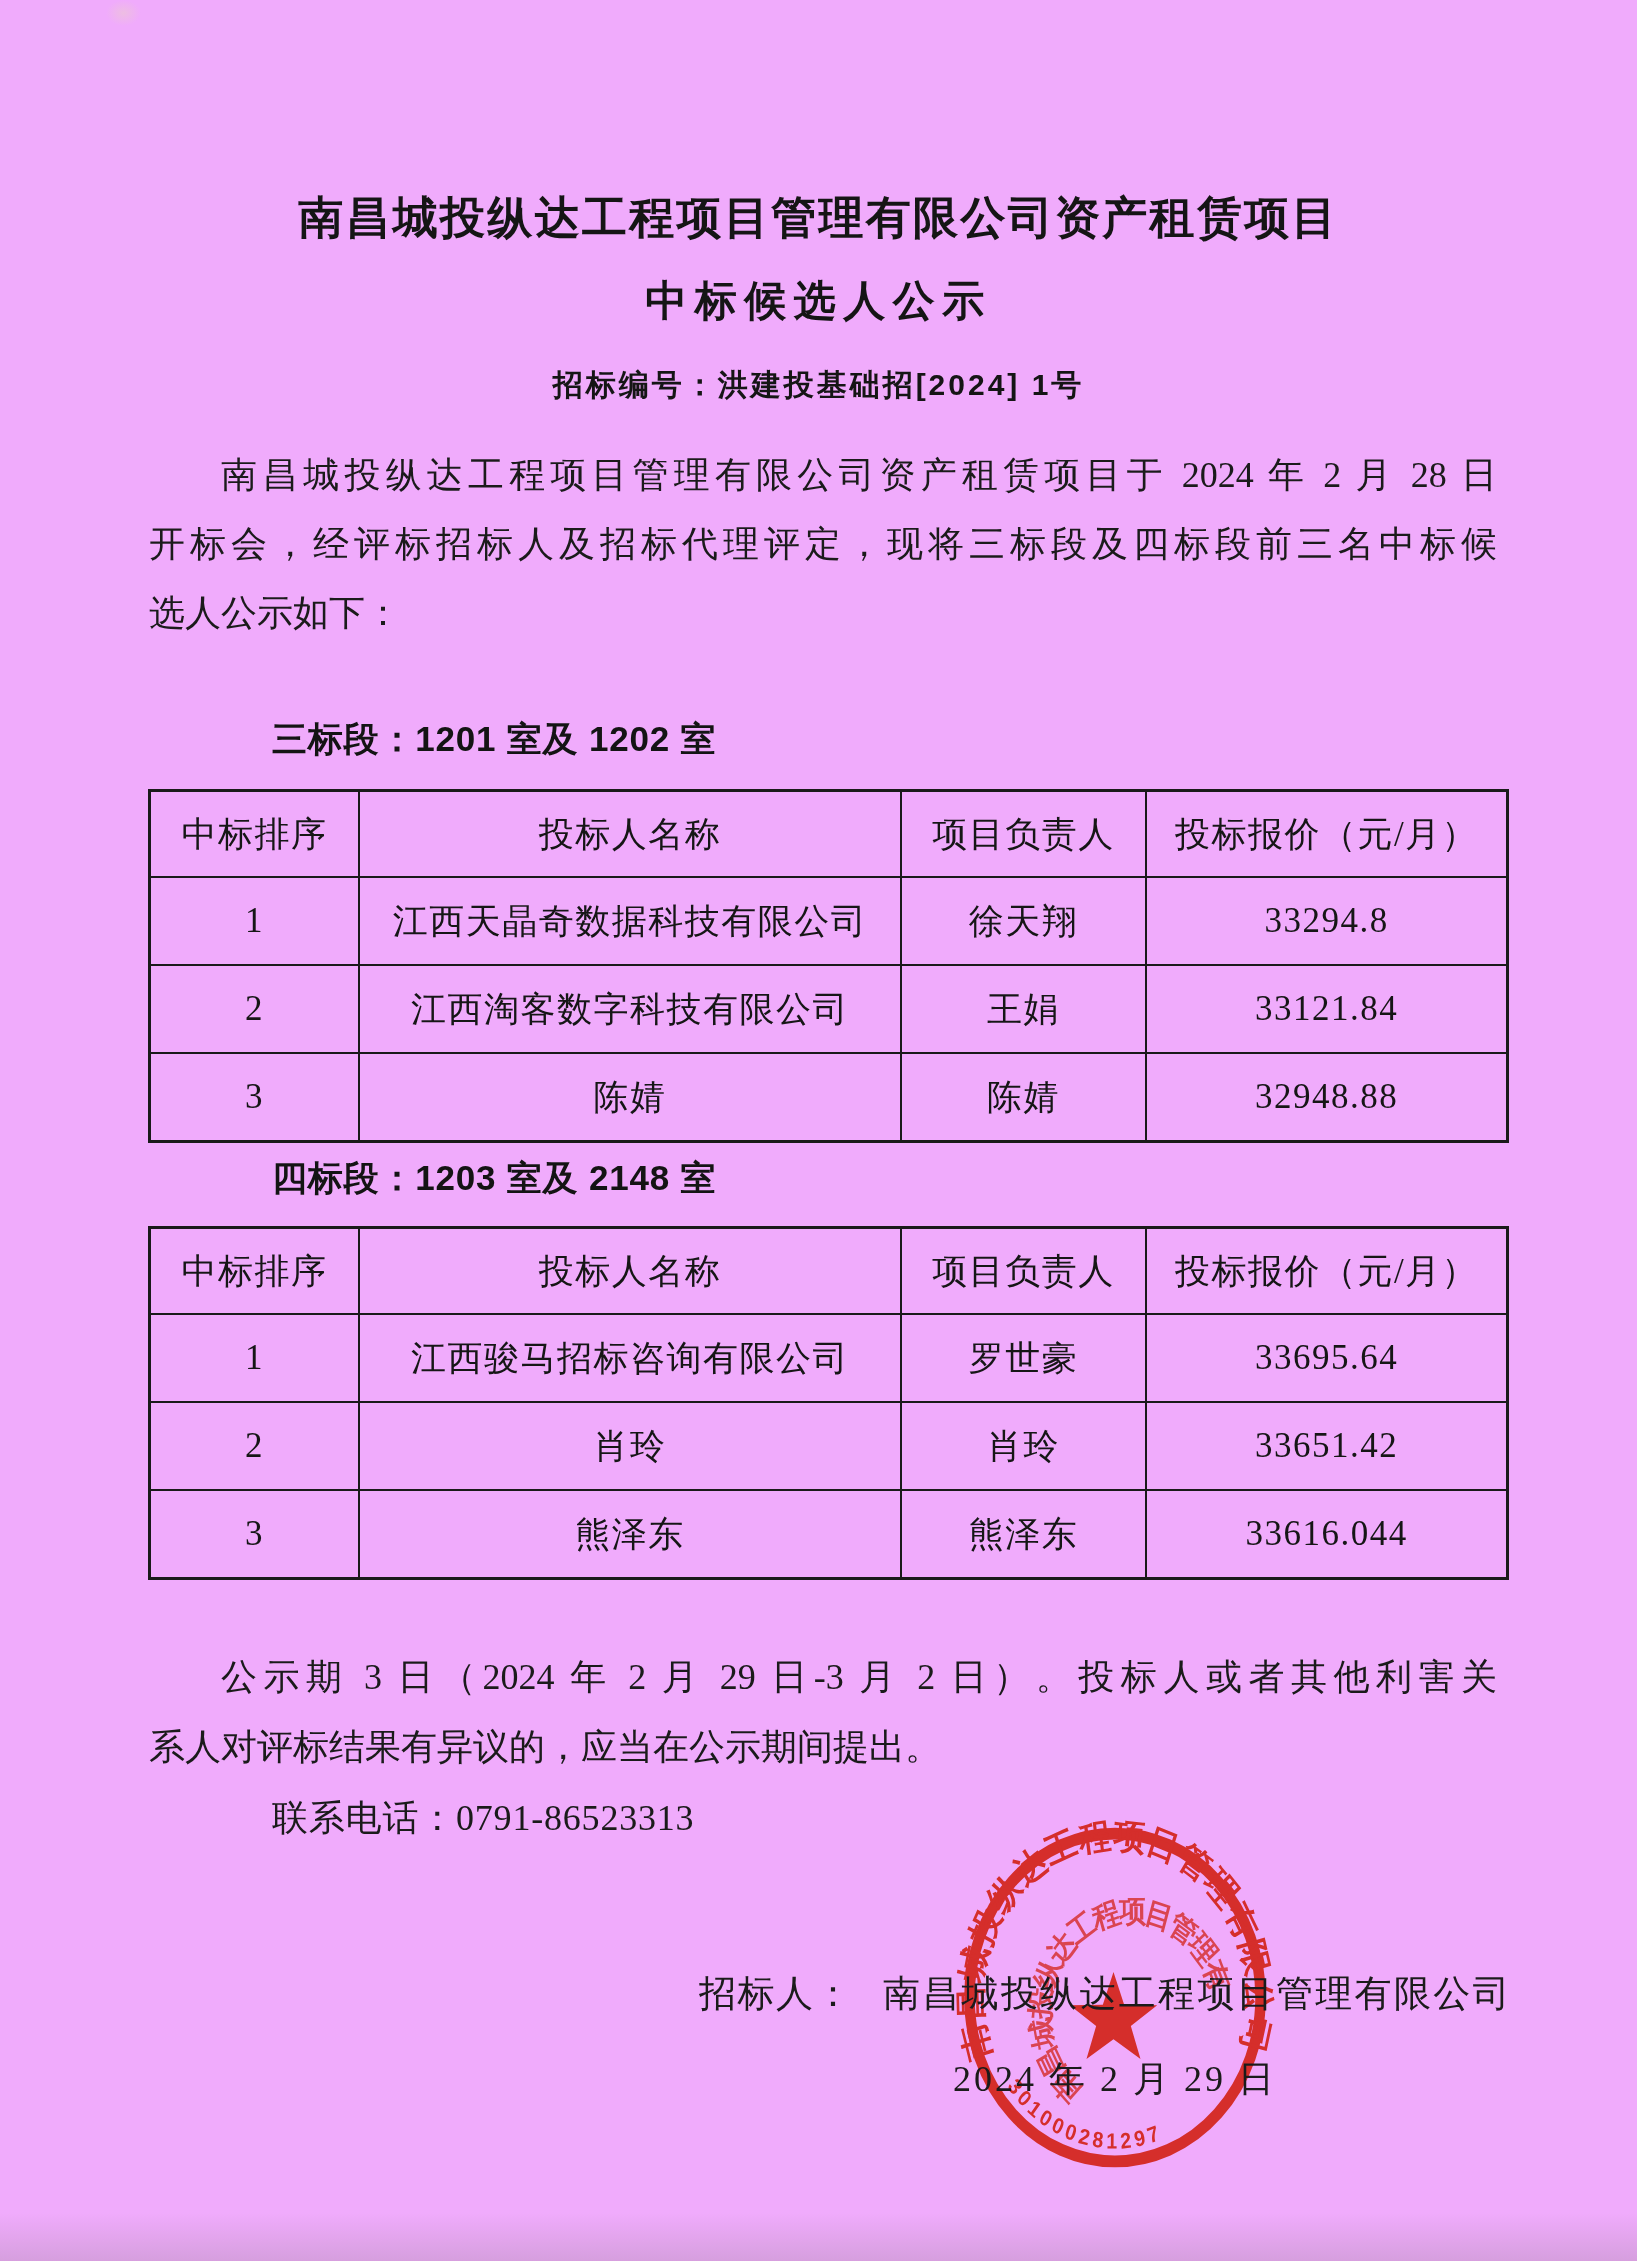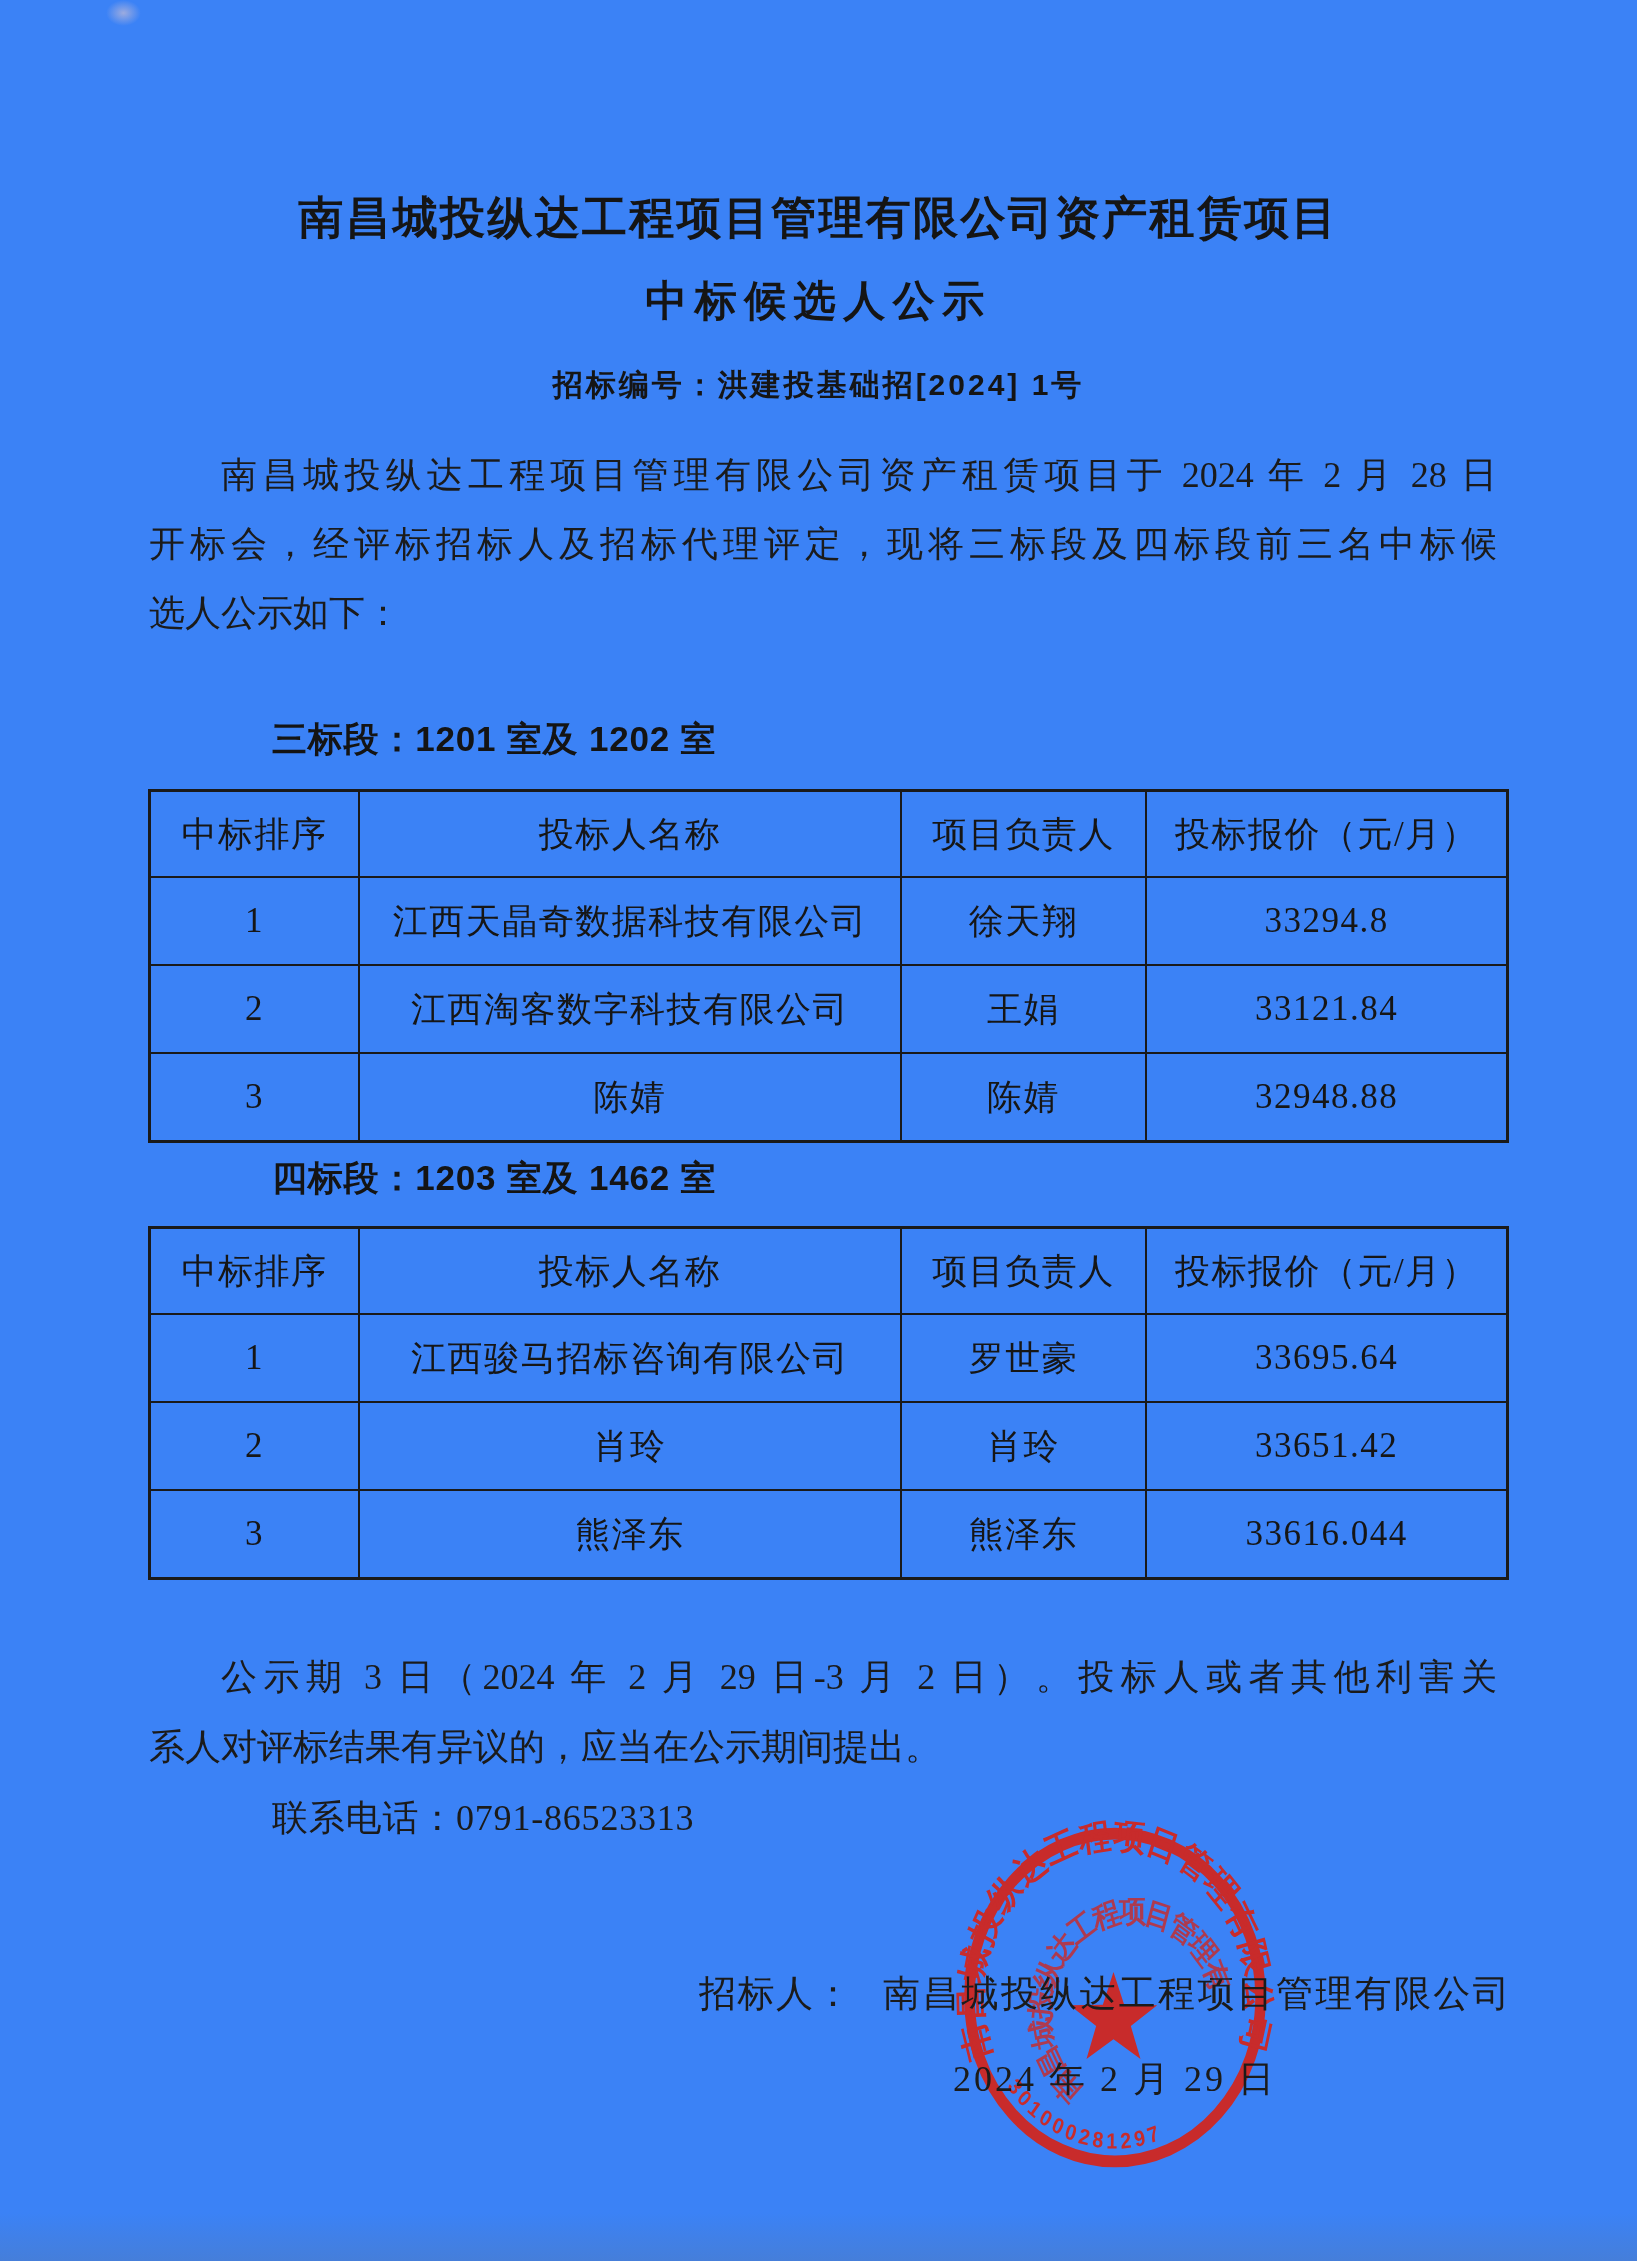--- a/index.html
+++ b/index.html
@@ -1,17 +1,17 @@
 <!DOCTYPE html>
 <html style="font-size:12px"><head>
 <meta charset="utf-8">
 <style>
   html,body{margin:0;padding:0;background:#e9e9e7;}
   .page{
-    position:relative; width:1637px; height:2261px; background:#3b82f6;
+    position:relative; width:1637px; height:2261px; background:#f0abfc;
     overflow:hidden; color:#1b1b1b;
     font-family:"Liberation Serif","DejaVu Serif",serif;
   }
   .abs{position:absolute;}
   .center{text-align:center; left:0; width:1637px;}
   .title-1{top:188px; font-size:45px; font-weight:700; letter-spacing:2.3px;
            font-family:"Liberation Sans","DejaVu Sans",sans-serif; color:#151515;}
   .title-2{top:273px; font-size:42px; font-weight:700; letter-spacing:7.5px;
            font-family:"Liberation Sans","DejaVu Sans",sans-serif; color:#151515;}
   .title-3{top:365px; font-size:30px; font-weight:700; letter-spacing:3px;
@@ -96,21 +96,21 @@
         <tr class="data">
           <td>3</td>
           <td>陈婧</td>
           <td>陈婧</td>
           <td>32948.88</td>
         </tr>
       </tbody>
     </table>
   </div>
 
-  <div class="abs sec-heading sec-heading-2">四标段：1203 室及 1462 室</div>
+  <div class="abs sec-heading sec-heading-2">四标段：1203 室及 2148 室</div>
 
   <div class="tbl-wrap tbl-2">
     <table class="bid-table">
       <tbody>
         <tr class="hdr">
           <td class="col-rank">中标排序</td>
           <td class="col-bidder">投标人名称</td>
           <td class="col-manager">项目负责人</td>
           <td class="col-price">投标报价（元/月）</td>
         </tr>

